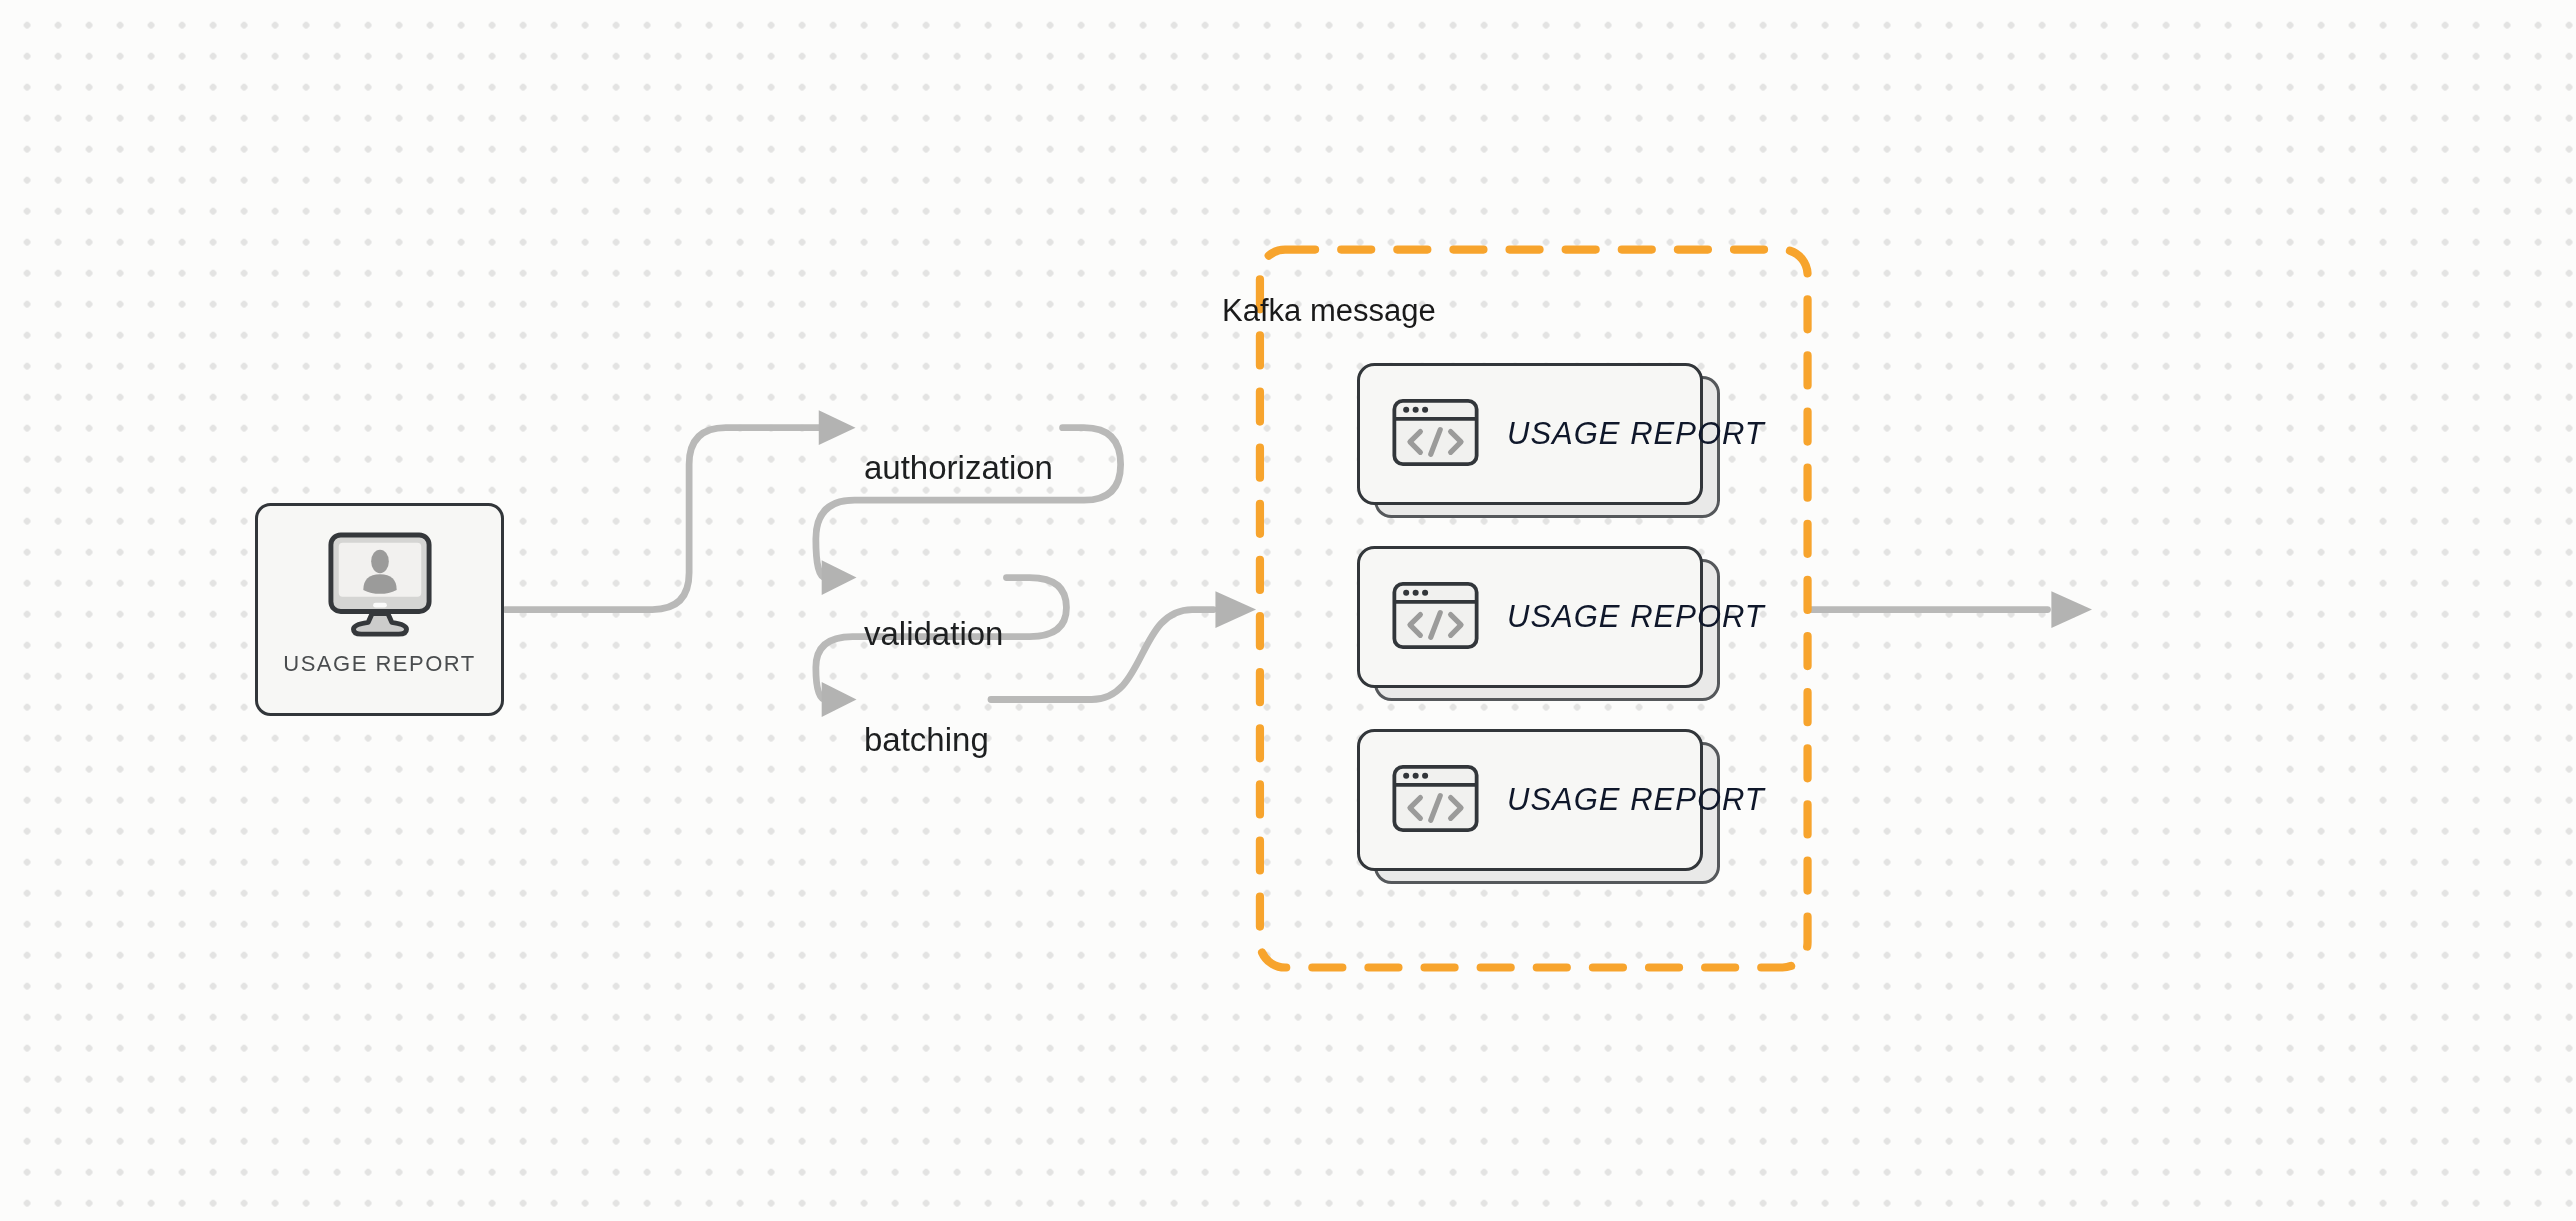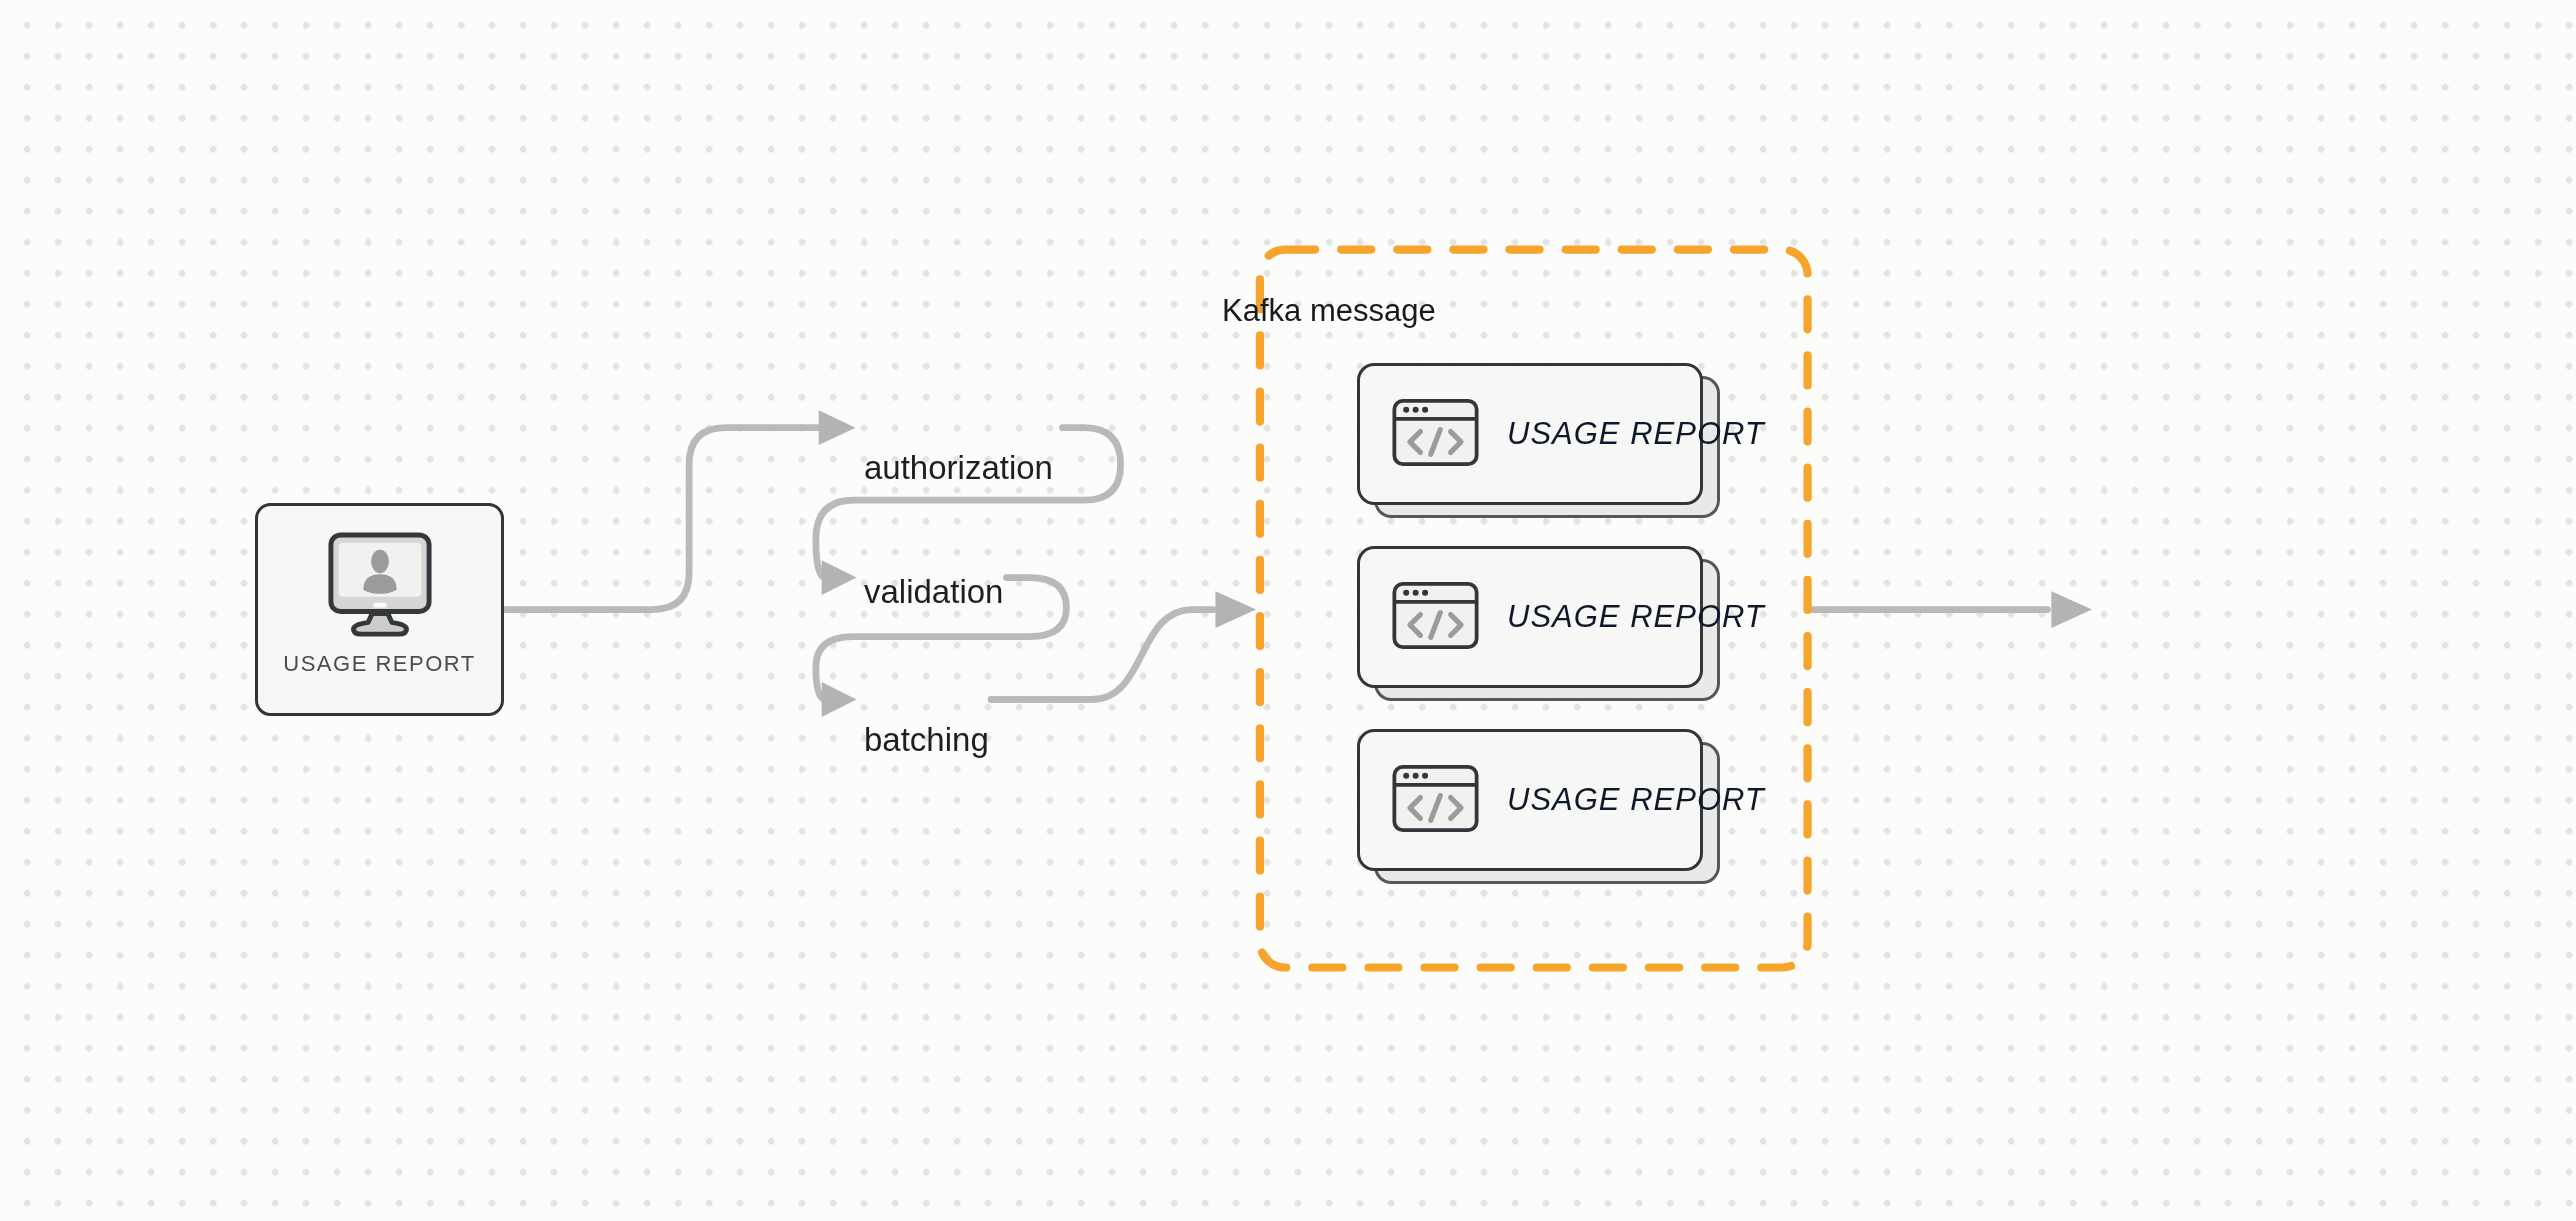--- a/index.html
+++ b/index.html
@@ -35,21 +35,21 @@
     margin-top:21px;font-size:28px;letter-spacing:2.9px;color:#46494b;font-weight:500;
   }
 
   
   .step-label{
     position:absolute;z-index:2;left:864px;
     transform:translateY(-50%);
     font-size:33px;font-weight:500;color:#1d1f20;white-space:nowrap;margin-top:40px;
   }
   .step-auth{top:428px;}
-  .step-valid{top:552px;}
+  .step-valid{top:594px;}
   .step-batch{top:700px;}
 
   
   .group-title{
     position:absolute;z-index:2;left:1222px;top:293px;
     font-size:31px;font-weight:500;color:#1a1a1a;white-space:nowrap;
   }
 
   
   .card{position:absolute;z-index:2;left:1357px;width:346px;height:142px;}

